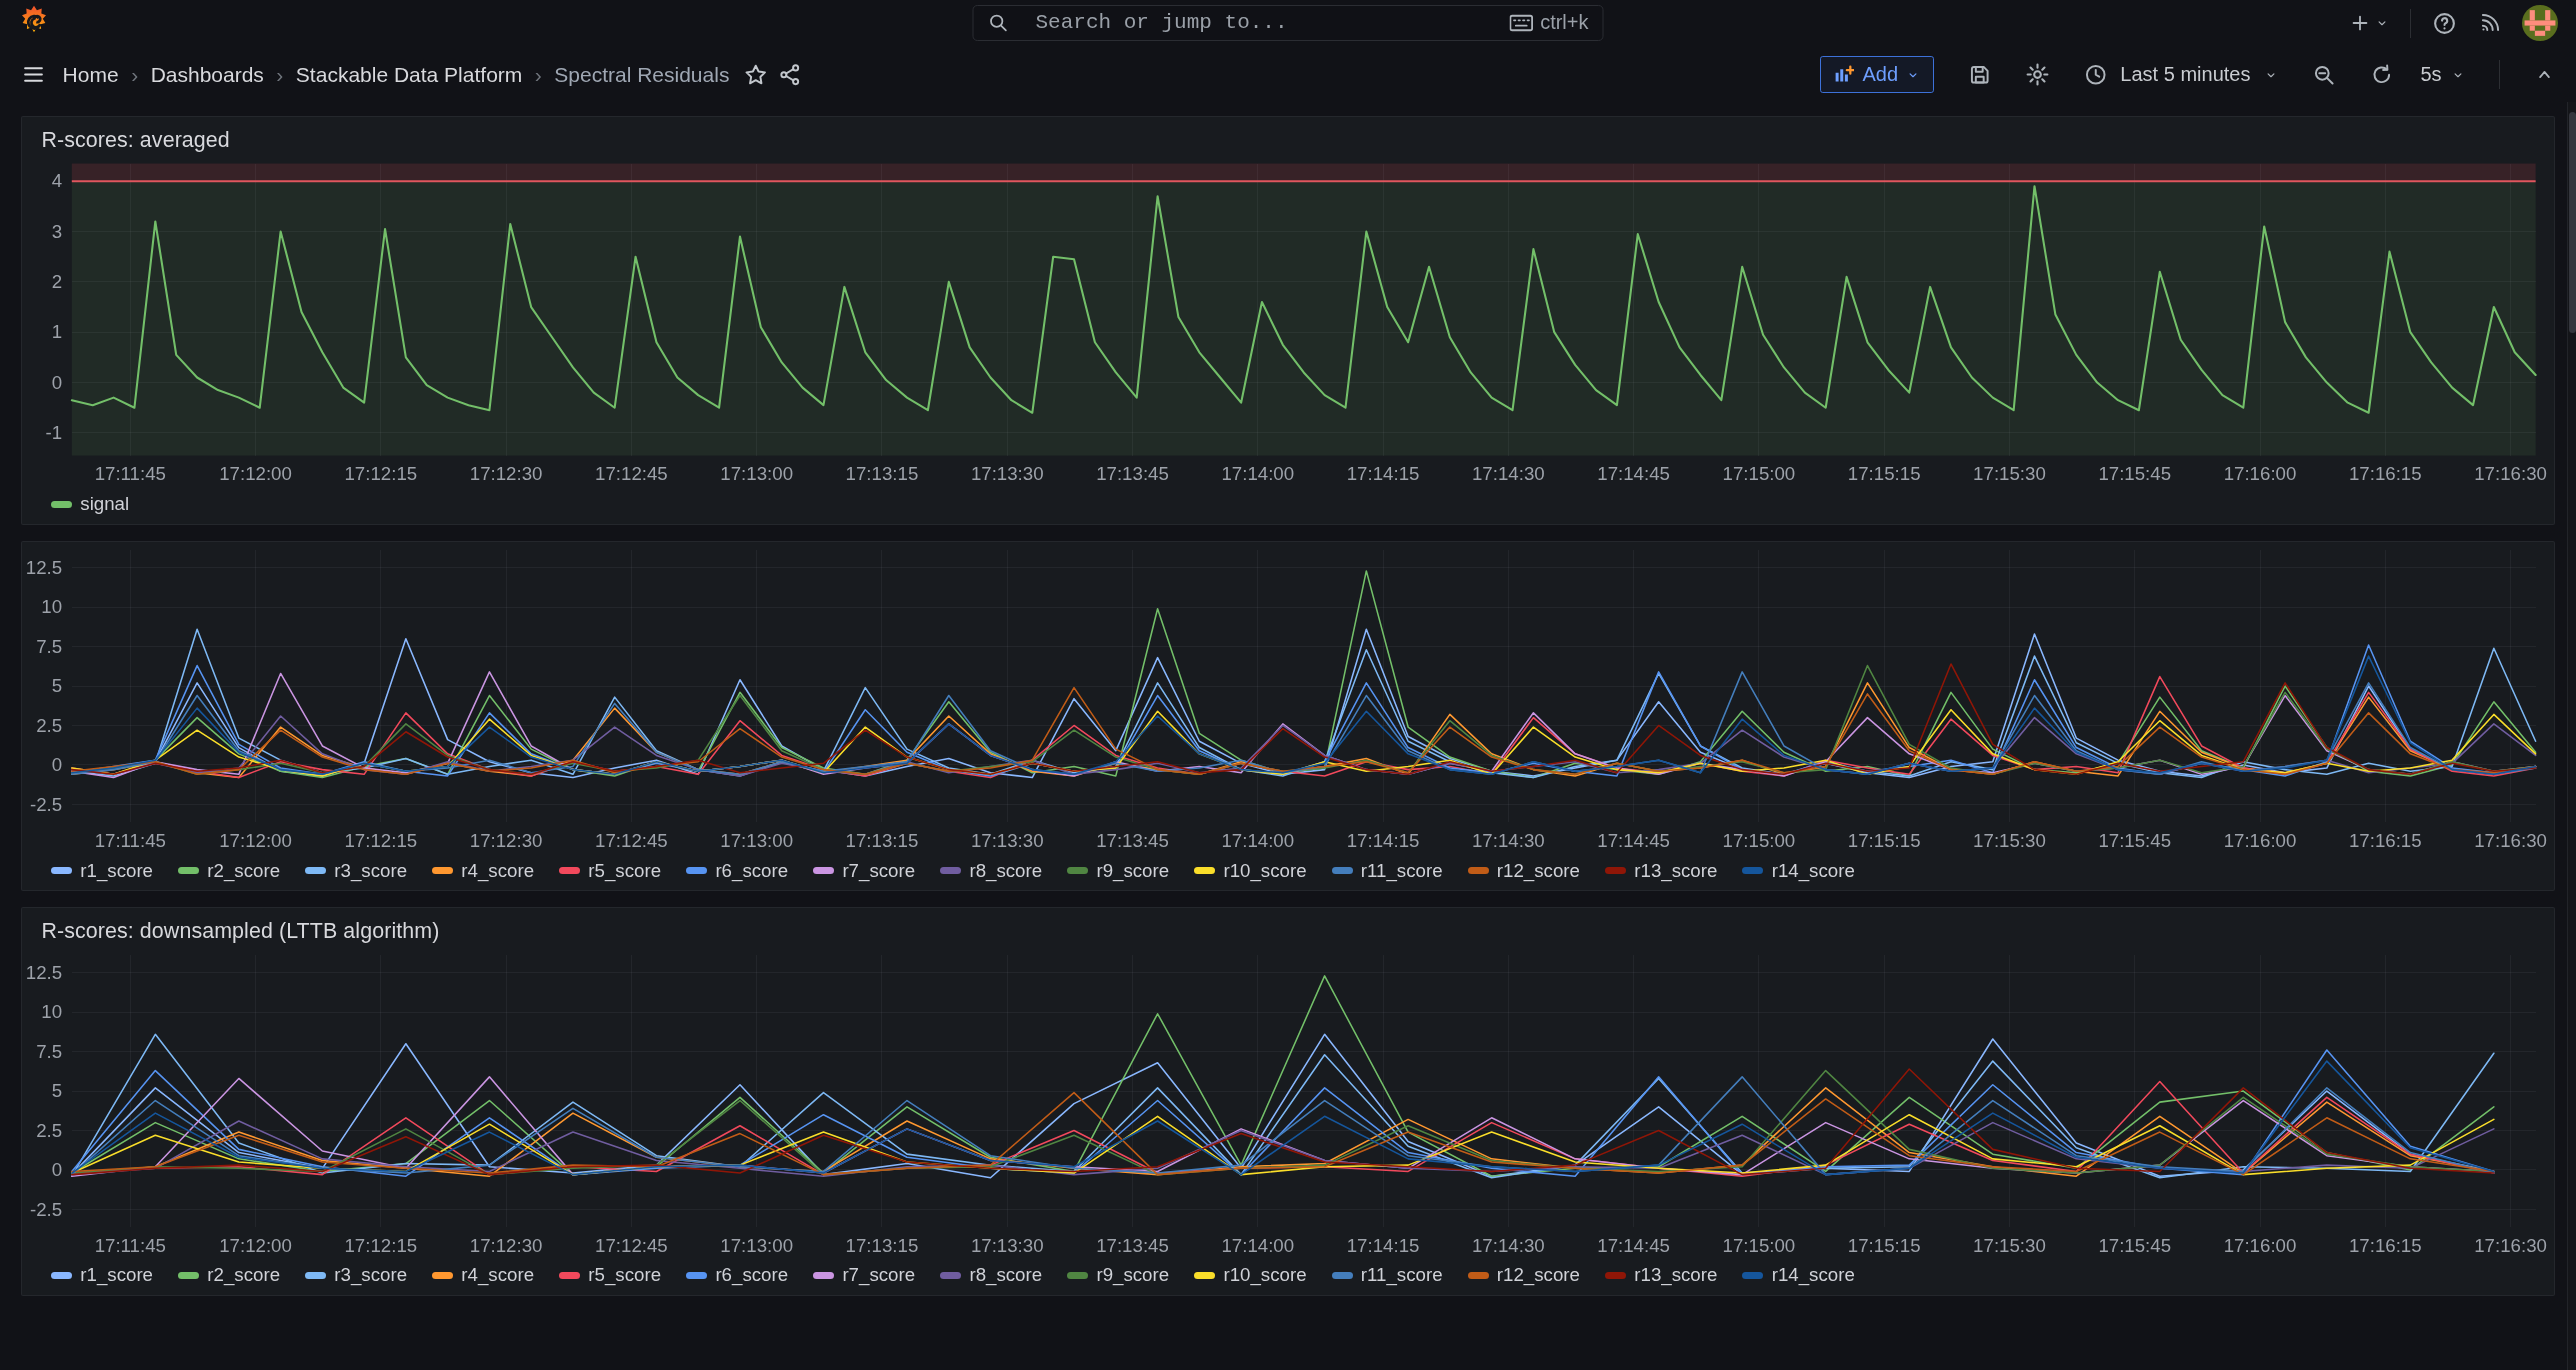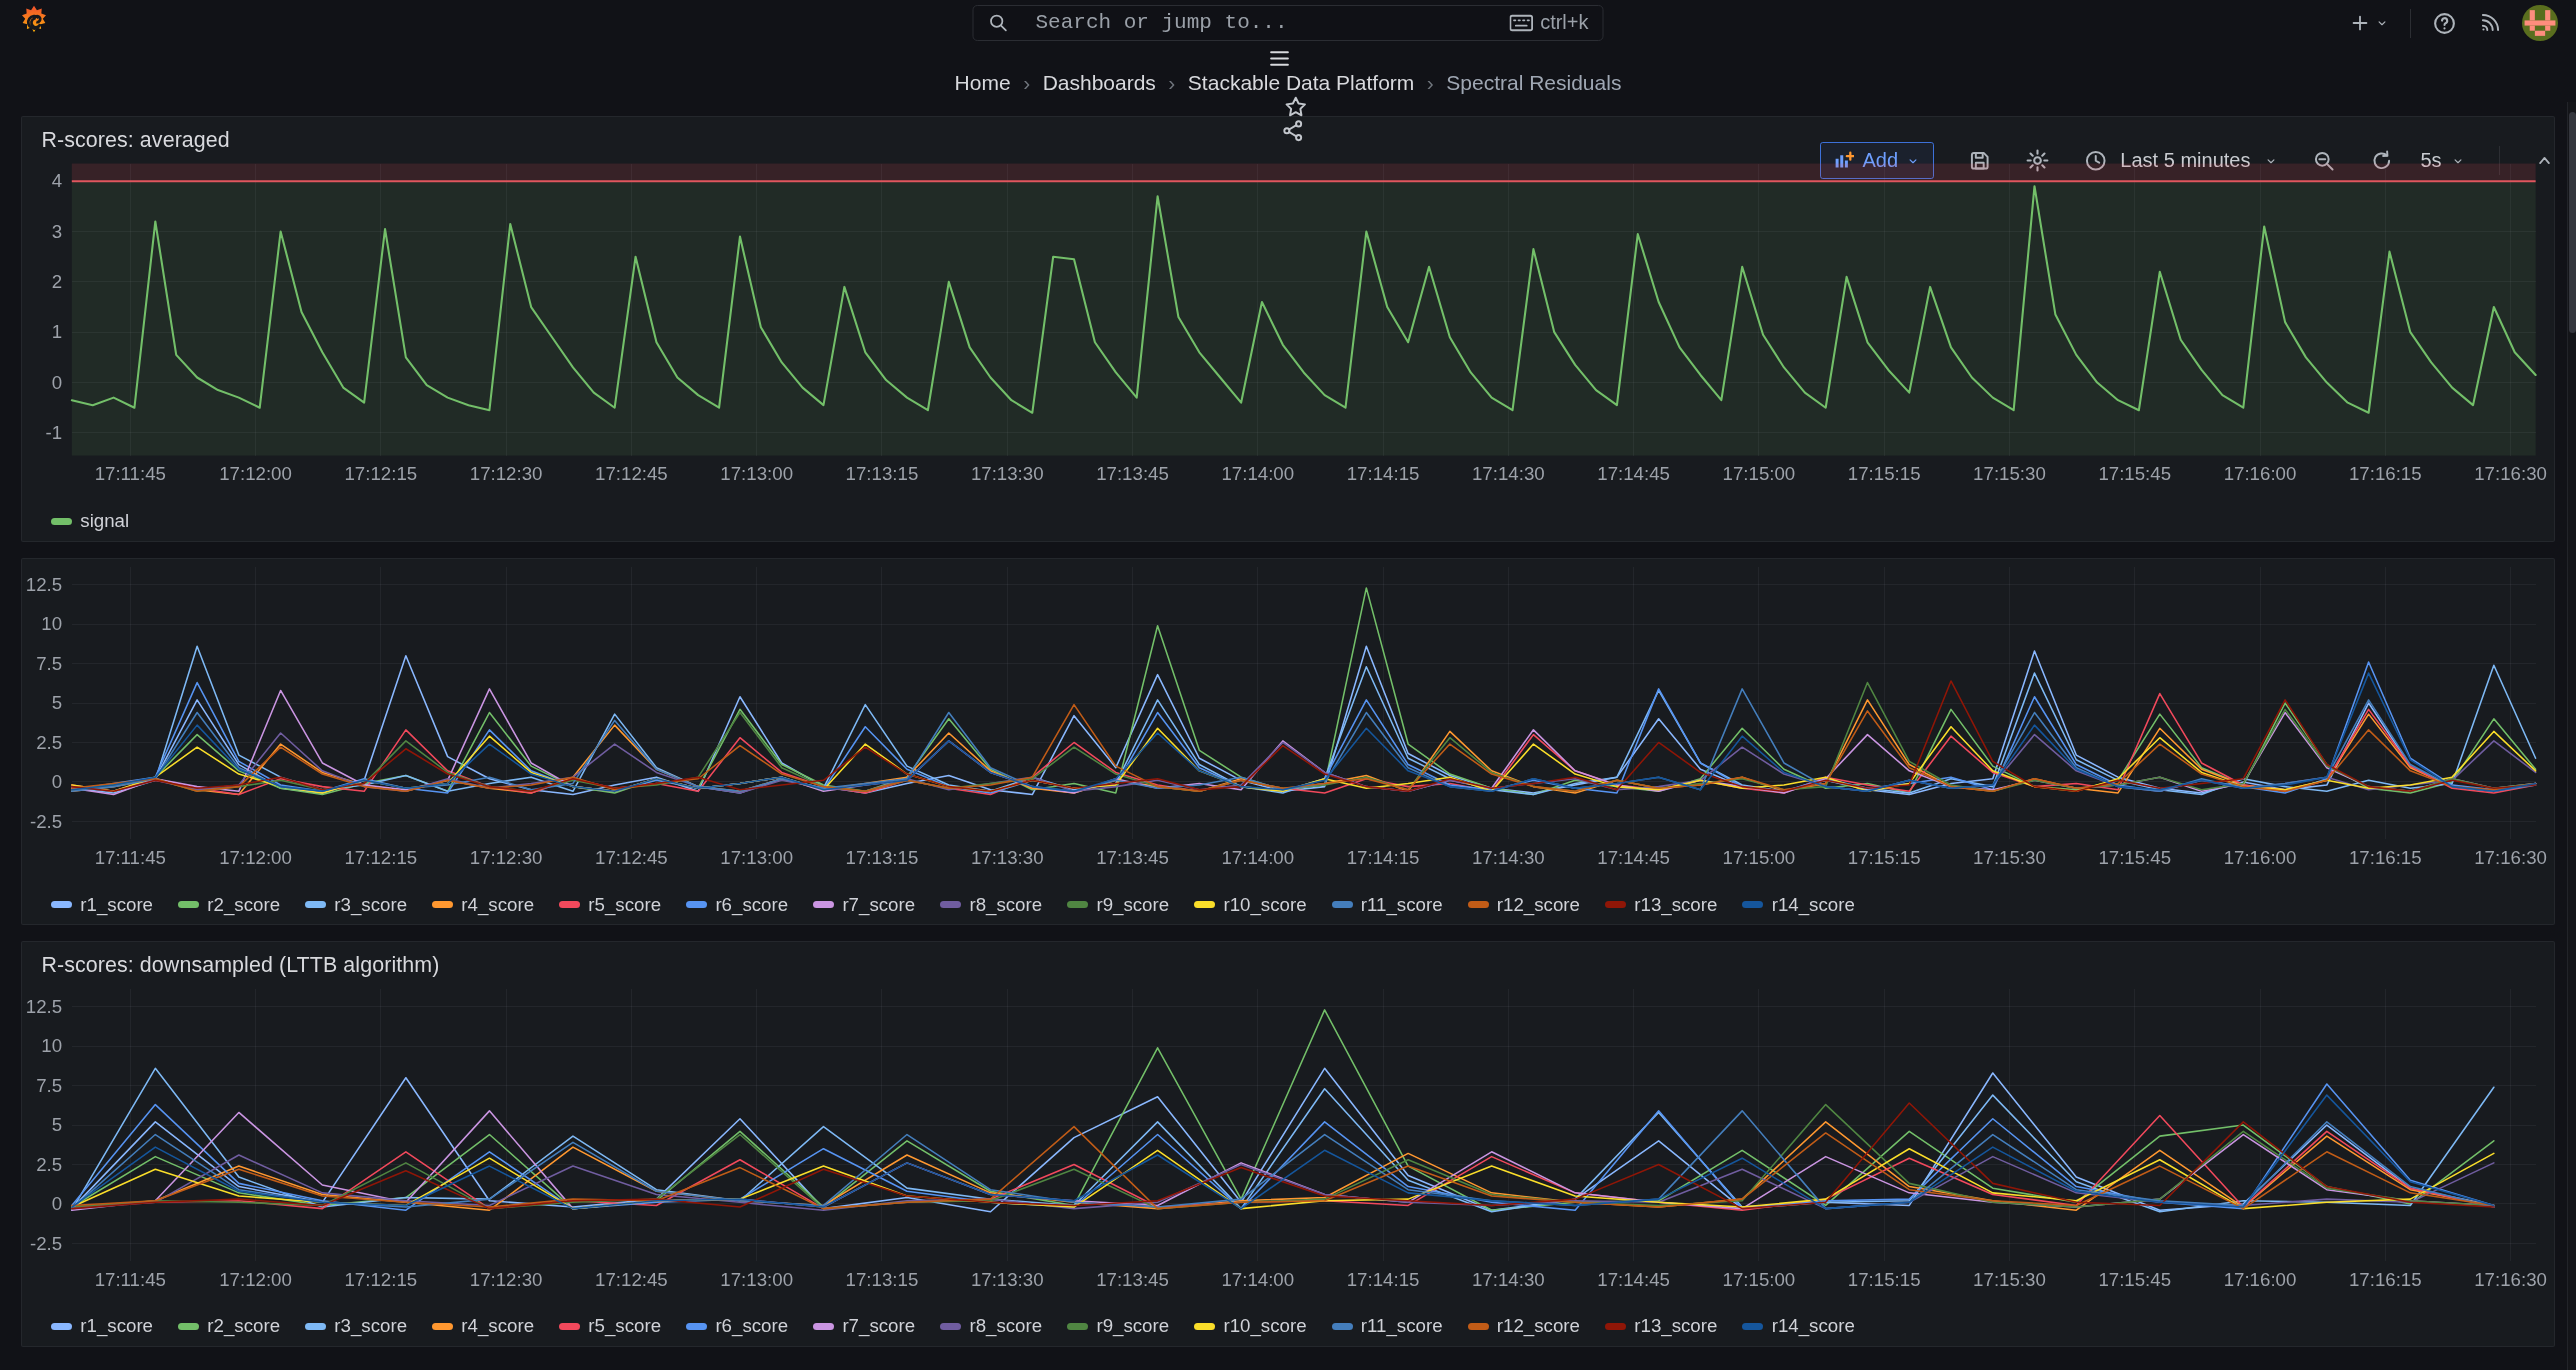--- a/index.html
+++ b/index.html
@@ -16,36 +16,36 @@
   .search-input { flex:1; background:transparent; border:none; outline:none; color:#c7cbd1; font-size:21px;
     font-family:Liberation Mono, monospace; margin-left:27px; }
   .search-input::placeholder { color:#9aa0a8; }
   .shortcut { display:flex; align-items:center; gap:7px; color:#9aa0a8; font-size:20px; }
   .topnav-right { margin-left:auto; display:flex; align-items:center; gap:21px; }
   .nav-divider { width:0.7px; height:29px; background:#2c2e33; }
   .avatar { width:36px; height:36px; border-radius:50%; overflow:hidden; }
   .icon-btn { display:flex; align-items:center; gap:4.2px; background:none; border:none; cursor:pointer;text-align:center; }
 
   
-  .subnav { height:57px; display:flex; align-items:center; padding:0 21px;flex-direction:column; }
+  .subnav { height:57px; display:flex; align-items:center; padding:0 21px; }
   .crumbs { display:flex; align-items:center; gap:12.5px; font-size:21px; }
   .crumb { color:#d8d9dd; }
   .crumb.current { color:#9fa7b3; }
   .crumb-sep { color:#70757d; font-size:21px; }
   .subnav-right { margin-left:auto; display:flex; align-items:center; gap:34px; }
   .add-btn { display:flex; align-items:center; gap:8.3px; padding:6.2px 12.5px; border:0.7px solid #3d71d9; border-radius:2.8px;
     background:rgba(61,113,217,0.08); color:#6e9fff; font-size:20px; font-family:"Liberation Sans",sans-serif; cursor:pointer; }
   .tool-label { color:#c9ccd1; font-size:20px; display:flex; align-items:center; gap:8.3px; }
 
   
   .content { padding-top:12.5px; }
   .panel { background:#181b1f; border:0.7px solid rgba(204,204,220,0.07); border-radius:2.1px; margin:0 21px 16.6px 21px; }
   .panel-header { padding:11px 0 2.8px 19.4px; font-size:21.4px; font-weight:500; color:#d8d9dd; letter-spacing:0.1px; }
   .legend { display:flex; align-items:center; gap:25px; padding:4.2px 0 8.3px 29px; font-size:18.7px; color:#d0d2d8; }
-  .legend-item { display:flex; align-items:center; gap:8.3px; cursor:pointer;margin-top:17px; }
+  .legend-item { display:flex; align-items:center; gap:8.3px; cursor:pointer; }
   .legend-swatch { width:21px; height:6.2px; border-radius:3.5px; }
 
   
   .scrollbar-track { position:fixed; top:102px; right:0; width:9px; height:1268px; background:#141519; border-left:0.7px solid #222429; }
   .scrollbar-thumb { position:absolute; top:9.7px; left:1.4px; width:6.2px; height:221px; border-radius:3.5px; background:#34363d; }
 </style>
 </head>
 <body>
 
 <div class="topnav">

